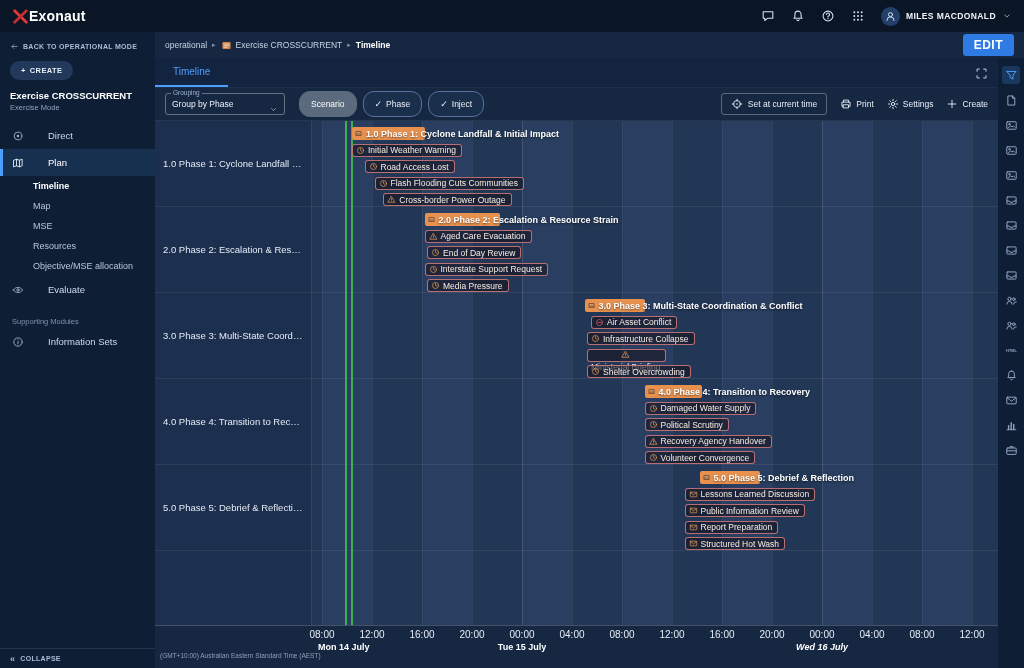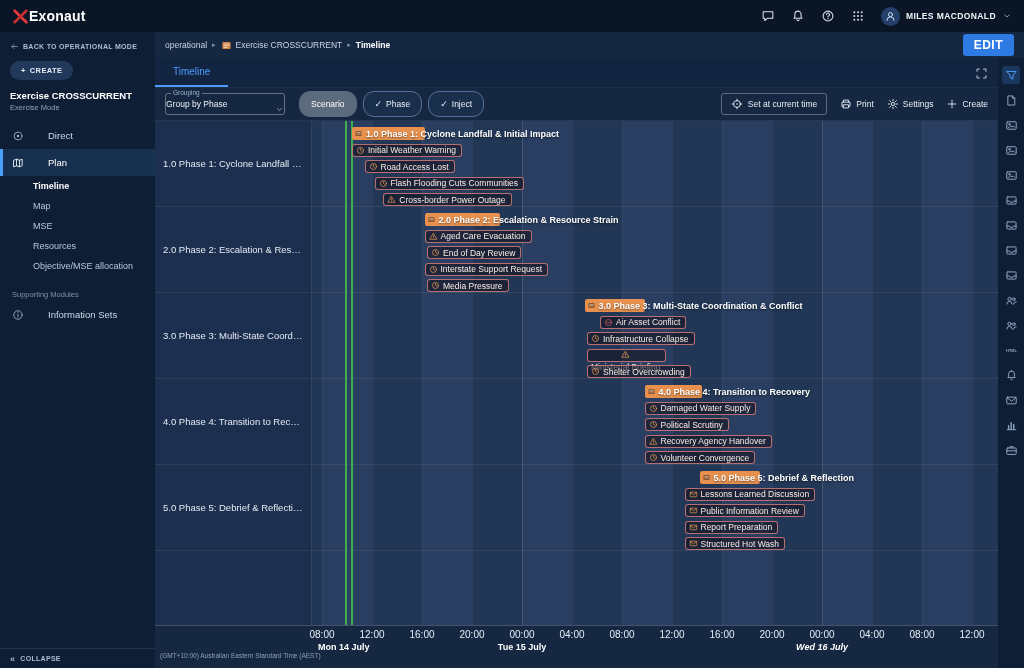--- a/index.html
+++ b/index.html
@@ -42,21 +42,21 @@
   .crumb-ex .i{width:11px;height:11px}
   .crumb-cur{color:#fff;font-weight:bold}
   .edit-btn{margin-left:auto;background:#2e7be4;color:#fff;border:none;border-radius:3px;font-size:12px;font-weight:bold;padding:4px 11px;letter-spacing:.5px;cursor:pointer;font-family:inherit}
   
   .tabbar{position:absolute;top:58px;left:155px;right:26px;height:30px;background:#122440;border-bottom:1px solid rgba(255,255,255,.05);display:flex;align-items:center}
   .tab{height:100%;display:flex;align-items:center;padding:0 18px;font-size:10px;color:#4d9fff;border-bottom:2px solid #4d9fff;cursor:pointer}
   .expand{margin-left:auto;margin-right:10px;width:13px;height:13px;color:#c4d1e2;cursor:pointer}
   .expand svg{width:100%;height:100%}
   
   .toolbar{position:absolute;top:88px;left:155px;right:26px;height:32px;display:flex;align-items:center;gap:8px;padding:0 10px;background:#152741}
-  .grouping{position:relative;width:120px;height:22px;border:1px solid rgba(255,255,255,.35);border-radius:3px;display:flex;align-items:center;padding:0 0;cursor:pointer}
+  .grouping{position:relative;width:120px;height:22px;border:1px solid rgba(255,255,255,.35);border-radius:3px;display:flex;align-items:center;padding:0 6px;cursor:pointer}
   .g-label{position:absolute;top:-5px;left:5px;font-size:6.5px;color:#9fb3cc;background:#152741;padding:0 2px}
   .g-value{font-size:8.5px;color:#eef3fa}
   .g-caret{margin-left:auto;width:9px;height:9px;color:#b9c7da}
   .g-caret svg{width:100%;height:100%}
   #chips{display:flex;align-items:center;gap:6px;margin-left:6px}
   .chip{display:flex;align-items:center;gap:4px;height:20px;padding:12px 11px;border-radius:11px;font-size:8.5px;color:#e8eef7;cursor:pointer;border:1px solid #56719a;background:rgba(77,120,180,.10)}
   .chip.filled{background:#5b6a7d;border-color:#5b6a7d;color:#fff}
   .chip .ck{font-size:9px}
   .tb-right{margin-left:auto;display:flex;align-items:center;gap:13px}
   .settime{display:flex;align-items:center;gap:5px;height:22px;padding:0 9px;background:none;border:1px solid rgba(255,255,255,.3);border-radius:3px;color:#e8eef7;font-size:8.5px;cursor:pointer;font-family:inherit}
@@ -196,20 +196,29 @@
               <path d="M6 3v8.7M10 4.3V13"></path>
             </svg>
           </span>
           <span class="m-lab">Plan</span>
         </div>
         <div class="m-child active">Timeline</div>
         <div class="m-child">Map</div>
         <div class="m-child">MSE</div>
         <div class="m-child">Resources</div>
         <div class="m-child">Objective/MSE allocation</div>
+        <div class="m-item">
+          <span class="i">
+            <svg viewBox="0 0 16 16" fill="none" stroke="currentColor" stroke-width="1.2" stroke-linecap="round" stroke-linejoin="round">
+              <path d="M1.8 8c1.6-2.3 3.7-3.4 6.2-3.4S12.6 5.7 14.2 8c-1.6 2.3-3.7 3.4-6.2 3.4S3.4 10.3 1.8 8z"></path>
+              <circle cx="8" cy="8" r="1.6"></circle>
+            </svg>
+          </span>
+          <span class="m-lab">Evaluate</span>
+        </div>
       </nav>
     <div class="section-label">Supporting Modules</div>
     <div id="sidebar-section-items">
         <div class="m-item">
           <span class="i">
             <svg viewBox="0 0 16 16" fill="none" stroke="currentColor" stroke-width="1.2" stroke-linecap="round" stroke-linejoin="round">
               <circle cx="8" cy="8" r="5.6"></circle>
               <path d="M8 7.3v3.4"></path>
               <circle cx="8" cy="5" r=".7" fill="currentColor" stroke="none"></circle>
             </svg>
@@ -442,21 +451,21 @@
         <div class="g-row" style="top: 172px; height: 86px;"></div>
         <div class="pbar" style="left: 272.5px; width: 60px; top: 178px;">
           <span class="pbar-ic">
             <svg viewBox="0 0 16 16" fill="none" stroke="currentColor" stroke-width="1.2" stroke-linecap="round" stroke-linejoin="round">
               <rect x="2.5" y="3.5" width="11" height="9" rx="1.5" fill="rgba(30,20,10,.45)" stroke="none"></rect>
               <path d="M5 6.3h6M5 8.7h6" stroke="rgba(255,235,215,.85)" stroke-width="1"></path>
             </svg>
           </span>
           <span class="pbar-lab">3.0 Phase 3: Multi-State Coordination &amp; Conflict</span>
         </div>
-        <div class="chip-ev" style="left: 288px; top: 194.5px;">
+        <div class="chip-ev" style="left: 279px; top: 194.5px;">
           <span class="ev-ic ic-alert">
             <svg viewBox="0 0 16 16" fill="none" stroke="currentColor" stroke-width="1.2" stroke-linecap="round" stroke-linejoin="round">
               <circle cx="8" cy="8" r="5.4"></circle>
               <path d="M5 8h6"></path>
             </svg>
           </span>
           <span class="ev-lab">Air Asset Conflict</span>
         </div>
         <div class="chip-ev" style="left: 275px; top: 211px;">
           <span class="ev-ic ic-clock">

